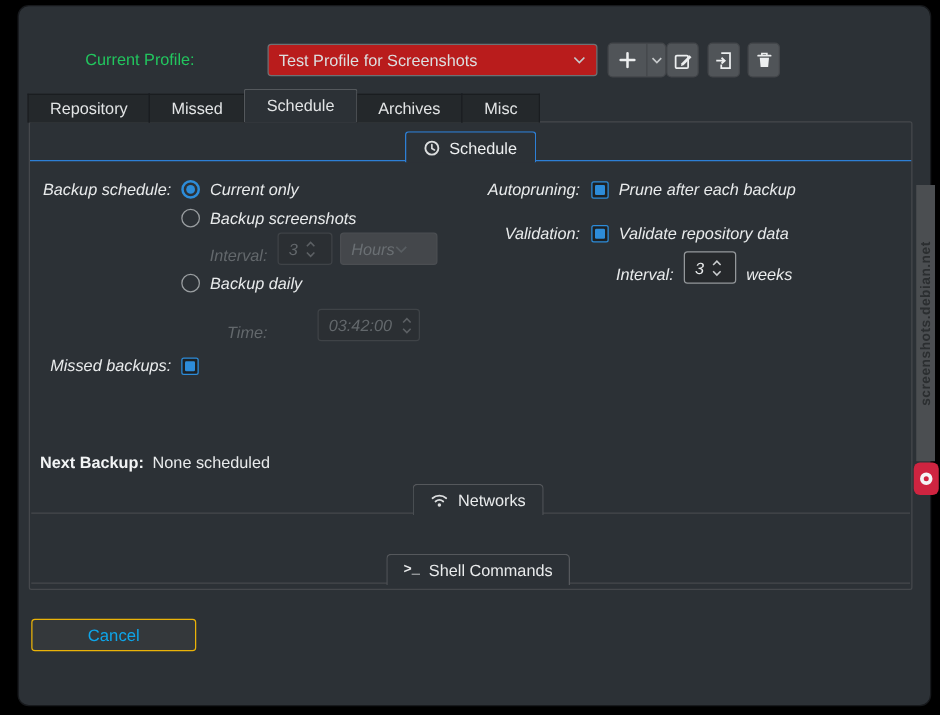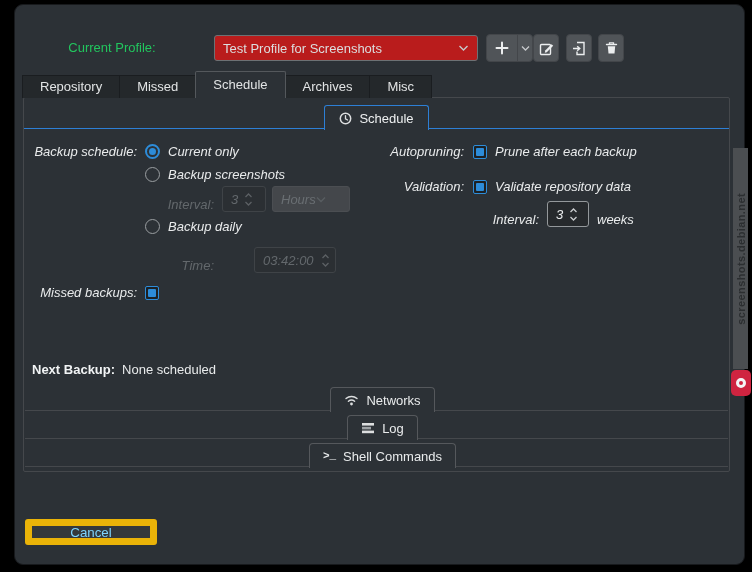--- a/index.html
+++ b/index.html
@@ -111,21 +111,21 @@
     border-bottom:1px solid #45484c; display:flex; justify-content:center;padding-left:12px; }
   .sec-tab { height:25px; margin-bottom:-1px; display:flex; align-items:center; gap:7px;
     padding:0 13px; background:#2c3136; border:1px solid #55585c; border-bottom:none;
     border-radius:4px 4px 0 0; color:#e9ebec; }
   .sec-net { top:289px; } .sec-log { top:317px; } .sec-shell { top:345px; }
 
   
   .footer-btn { position:absolute; left:10px; width:132px; border-radius:3px;
     display:flex; align-items:center; justify-content:center; }
   .btn-start { top:479px; height:28px; background:#34393d; border:1px solid #5c6064; color:#ecedee; }
-  .btn-cancel { top:514px; height:26px; background:#34383b; border:7px solid #eab308; color:#7dd3fc; }
+  .btn-cancel { top:490px; height:26px; background:#34383b; border:1px solid #eab308; color:#0ea5e9; }
 
   
   .wm-strip { position:absolute; left:733px; top:148px; width:15px; height:221px;
     background:#4b4e51; display:flex; align-items:center; justify-content:center; z-index:9; }
   .wm-text { writing-mode:vertical-rl; transform:rotate(180deg);
     font-size:11px; font-weight:bold; letter-spacing:.4px; color:#2b2e30; white-space:nowrap; }
   .wm-icon { position:absolute; left:731px; top:370px; width:20px; height:26px;
     background:#cf2440; border-radius:5px; z-index:10;
     display:flex; align-items:center; justify-content:center; }
   .wm-icon .lens { width:10px; height:10px; border:3px solid #f4f5f6; border-radius:50%; }
@@ -312,32 +312,20 @@
             <svg width="15" height="12" viewBox="0 0 15 12">
               <path d="M2 4.6 a8.2 8.2 0 0 1 11 0" fill="none" stroke="#dcdedf" stroke-width="1.4" stroke-linecap="round"></path>
               <path d="M4.4 7.2 a5 5 0 0 1 6.2 0" fill="none" stroke="#dcdedf" stroke-width="1.4" stroke-linecap="round"></path>
               <circle cx="7.5" cy="10" r="1.4" fill="#dcdedf"></circle>
             </svg>
           </span>
           <span>Networks</span>
         </div>
       </div>
 
-      <div class="sec-row sec-log">
-        <div class="sec-tab">
-          <span>
-            <svg width="14" height="12" viewBox="0 0 14 12">
-              <rect x="1" y="1" width="12" height="2.6" fill="#dcdedf"></rect>
-              <rect x="1" y="4.8" width="9" height="2.6" fill="#9ea2a5"></rect>
-              <rect x="1" y="8.6" width="12" height="2.6" fill="#dcdedf"></rect>
-            </svg>
-          </span>
-          <span>Log</span>
-        </div>
-      </div>
 
       <div class="sec-row sec-shell">
         <div class="sec-tab">
           <span class="mono">&gt;_</span>
           <span>Shell Commands</span>
         </div>
       </div>
     </div>
 
     <button class="footer-btn btn-cancel">Cancel</button>

